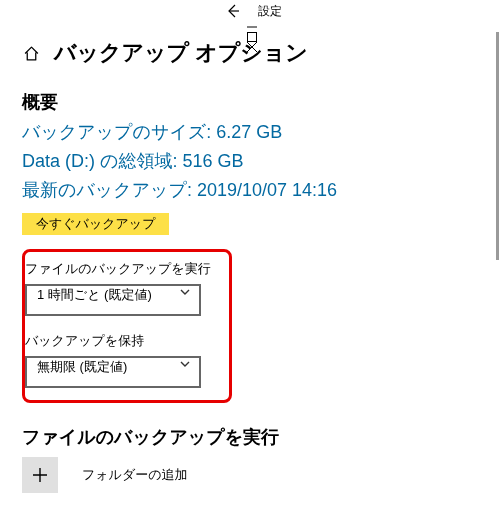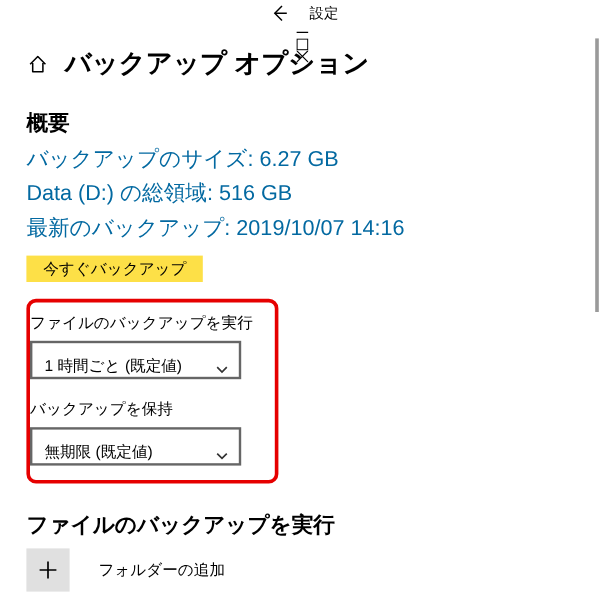--- a/index.html
+++ b/index.html
@@ -53,21 +53,21 @@
     padding: 8px 10px 12px 0;
     width: 210px;
     margin-bottom: 22px;
   }
   .field-label { font-size: 13px; margin-bottom: 6px; }
   .dropdown {
     border: 2px solid #666;
     height: 32px;
     width: 176px;
     display:flex;
-    align-items:flex-end;
+    align-items:flex-start;
     justify-content:space-between;
     padding: 0 8px 0 10px;
     font-size: 13px;
     cursor:pointer;
     background:#fff;
   }
   .dropdown .chev { width:12px;height:12px; }
   .gap { height: 16px; }
   .add-row { display:flex; align-items:center; gap: 24px; margin-top:8px;}
   .add-btn {

